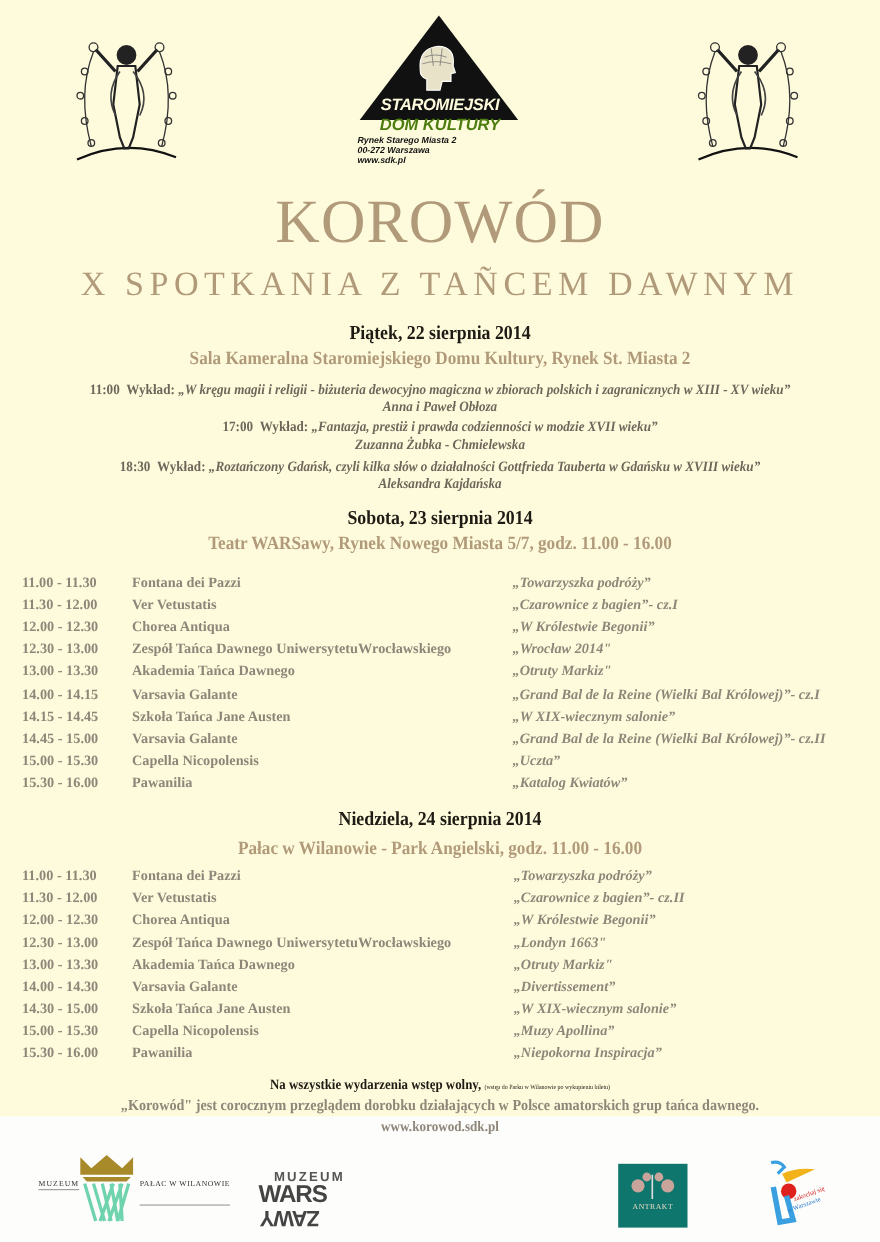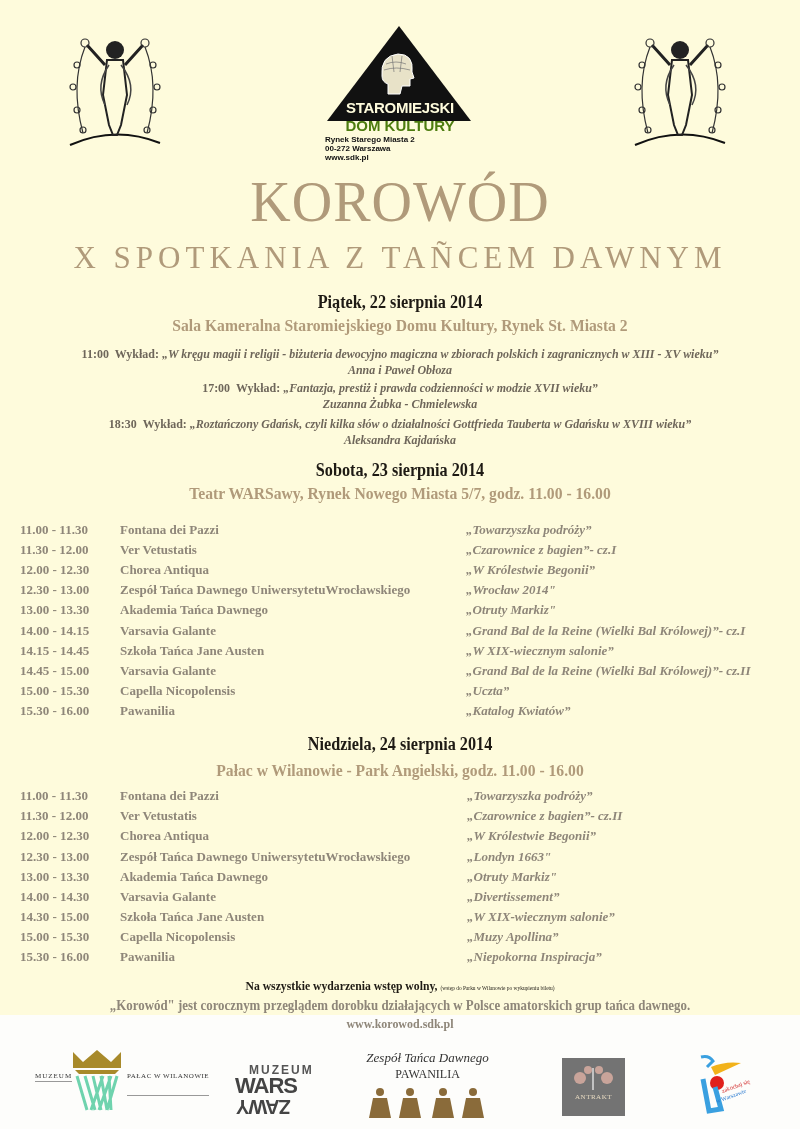--- a/index.html
+++ b/index.html
@@ -8,21 +8,21 @@
   .footer { position: absolute; left: 0; top: 1015px; width: 800px; height: 114px; background: #fdfdfb; }
   .abs { position: absolute; }
   .center { text-align: center; left: 0; width: 800px; }
 
   
   .cherub { position: absolute; top: 25px; width: 100px; height: 125px; }
   .cherub.left { left: 65px; }
   .cherub.right { left: 630px; }
 
   
-  .logo { position: absolute; left: 325px; top: 26px; width: 150px; height: 140px; }
+  .logo { position: absolute; left: 325px; top: 14px; width: 150px; height: 140px; font-style: italic; }
   .logo .tri { position: absolute; left: 2px; top: 0; width: 0; height: 0; border-left: 72px solid transparent; border-right: 72px solid transparent; border-bottom: 95px solid #111; }
   .logo .name1 { position: absolute; left: 0; top: 73px; width: 150px; text-align: center; color: #fefbdc; font-family: "Liberation Sans", sans-serif; font-weight: bold; font-size: 15px; letter-spacing: -0.3px; }
   .logo .name2 { position: absolute; left: 0; top: 91px; width: 150px; text-align: center; color: #4d7c0f; font-family: "Liberation Sans", sans-serif; font-weight: bold; font-size: 15px; }
   .logo .addr { position: absolute; left: 0; width: 150px; color: #111; font-family: "Liberation Sans", sans-serif; font-weight: bold; font-size: 8px; line-height: 9px; }
   .logo .head { position: absolute; left: 47px; top: 22px; width: 48px; height: 48px; }
 
   .title { top: 172px; font-size: 56px; color: #b09a7a; letter-spacing: 1px; line-height: 60px; }
   .subtitle { top: 240px; font-size: 31px; color: #b09a7a; letter-spacing: 5px; line-height: 36px; }
 
   .day-heading { font-family: "Liberation Serif", serif; font-weight: bold; font-size: 18px; color: #1e1a14; transform: scaleX(0.9); }
@@ -259,38 +259,22 @@
       <path d="M6 26 L16 60 M14 26 L24 60 M22 26 L30 60 M30 26 L36 60 M38 26 L40 60 M46 26 L36 60 M40 26 L28 60 M32 26 L20 60" stroke="#6fd3ae" stroke-width="3"></path>
     </svg>
   </div>
 
   <div class="sp" style="left:235px;top:48px;width:85px;height:55px">
     <div style="position:absolute;left:14px;top:0;font-family:'Liberation Sans',sans-serif;font-weight:bold;font-size:12px;letter-spacing:2px;color:#555">MUZEUM</div>
     <div style="position:absolute;left:0;top:10px;font-family:'Liberation Sans',sans-serif;font-weight:bold;font-size:22px;color:#444;letter-spacing:-1px">WARS</div>
     <div style="position:absolute;left:2px;top:32px;font-family:'Liberation Sans',sans-serif;font-weight:bold;font-size:20px;color:#444;transform:rotate(180deg);letter-spacing:-1px">ZAWY</div>
   </div>
 
-  <div class="sp" style="left:360px;top:35px;width:135px;height:70px">
-    <div style="position:absolute;left:0;top:0;width:135px;text-align:center;font-size:13px;color:#333;font-style:italic">Zespół Tańca Dawnego</div>
-    <div style="position:absolute;left:0;top:17px;width:135px;text-align:center;font-size:12px;color:#333">PAWANILIA</div>
-    <svg style="position:absolute;left:5px;top:34px" width="125" height="36" viewBox="0 0 125 36">
-      <g fill="#8a6b3a">
-        <ellipse cx="15" cy="8" rx="4" ry="4"></ellipse>
-          <path d="M8 14 L22 14 L26 34 L4 34 Z"></path>
-        <ellipse cx="45" cy="8" rx="4" ry="4"></ellipse>
-          <path d="M38 14 L52 14 L56 34 L34 34 Z"></path>
-        <ellipse cx="78" cy="8" rx="4" ry="4"></ellipse>
-          <path d="M71 14 L85 14 L89 34 L67 34 Z"></path>
-        <ellipse cx="108" cy="8" rx="4" ry="4"></ellipse>
-          <path d="M101 14 L115 14 L119 34 L97 34 Z"></path>
-      </g>
-    </svg>
-  </div>
-
-  <div class="sp" style="left:562px;top:43px;width:63px;height:58px;background:#737373">
+
+  <div class="sp" style="left:562px;top:43px;width:63px;height:58px;background:#0f766e">
     <svg style="position:absolute;left:8px;top:6px" width="47" height="28" viewBox="0 0 47 28">
       <circle cx="10" cy="14" r="6" fill="#c9a49a"></circle>
         <circle cx="37" cy="14" r="6" fill="#c9a49a"></circle>
       <circle cx="18" cy="6" r="4" fill="#c9a49a"></circle>
         <circle cx="29" cy="6" r="4" fill="#c9a49a"></circle>
       <path d="M23 4 L23 26" stroke="#ddd" stroke-width="1.5"></path>
     </svg>
     <div style="position:absolute;left:0;top:35px;width:63px;text-align:center;font-size:7px;color:#e6d9c0;letter-spacing:0.5px">ANTRAKT</div>
   </div>
 

